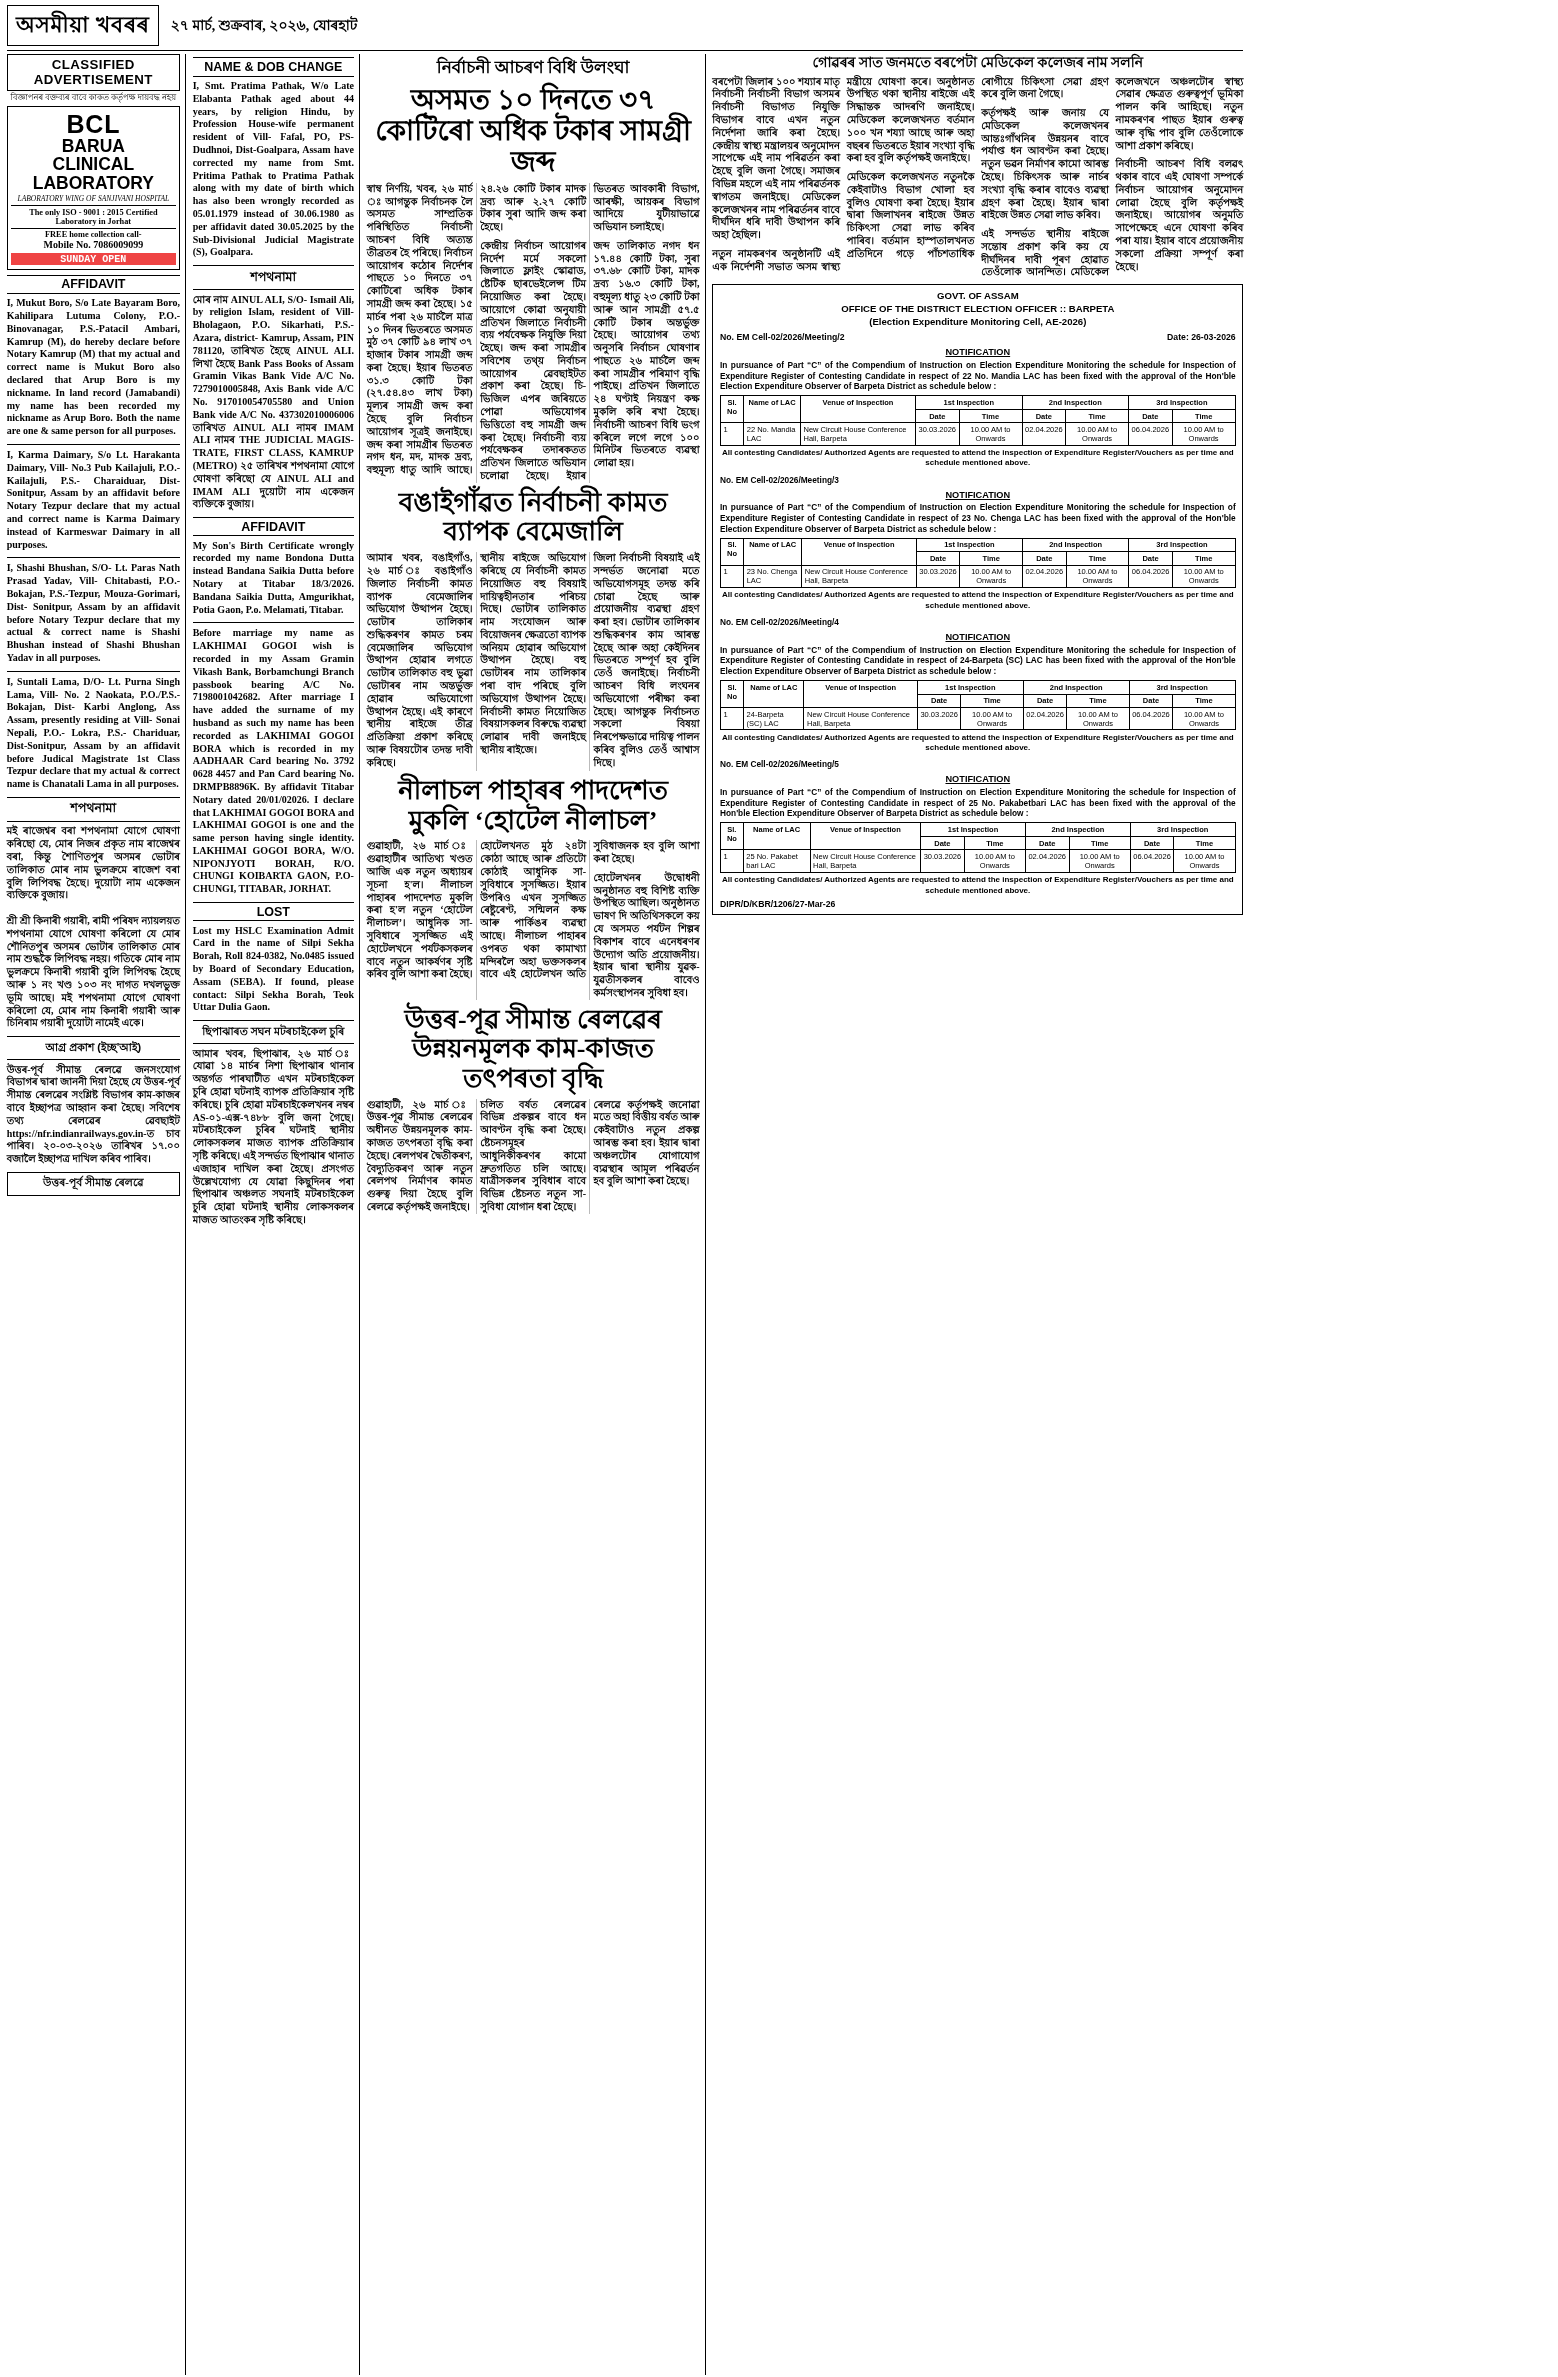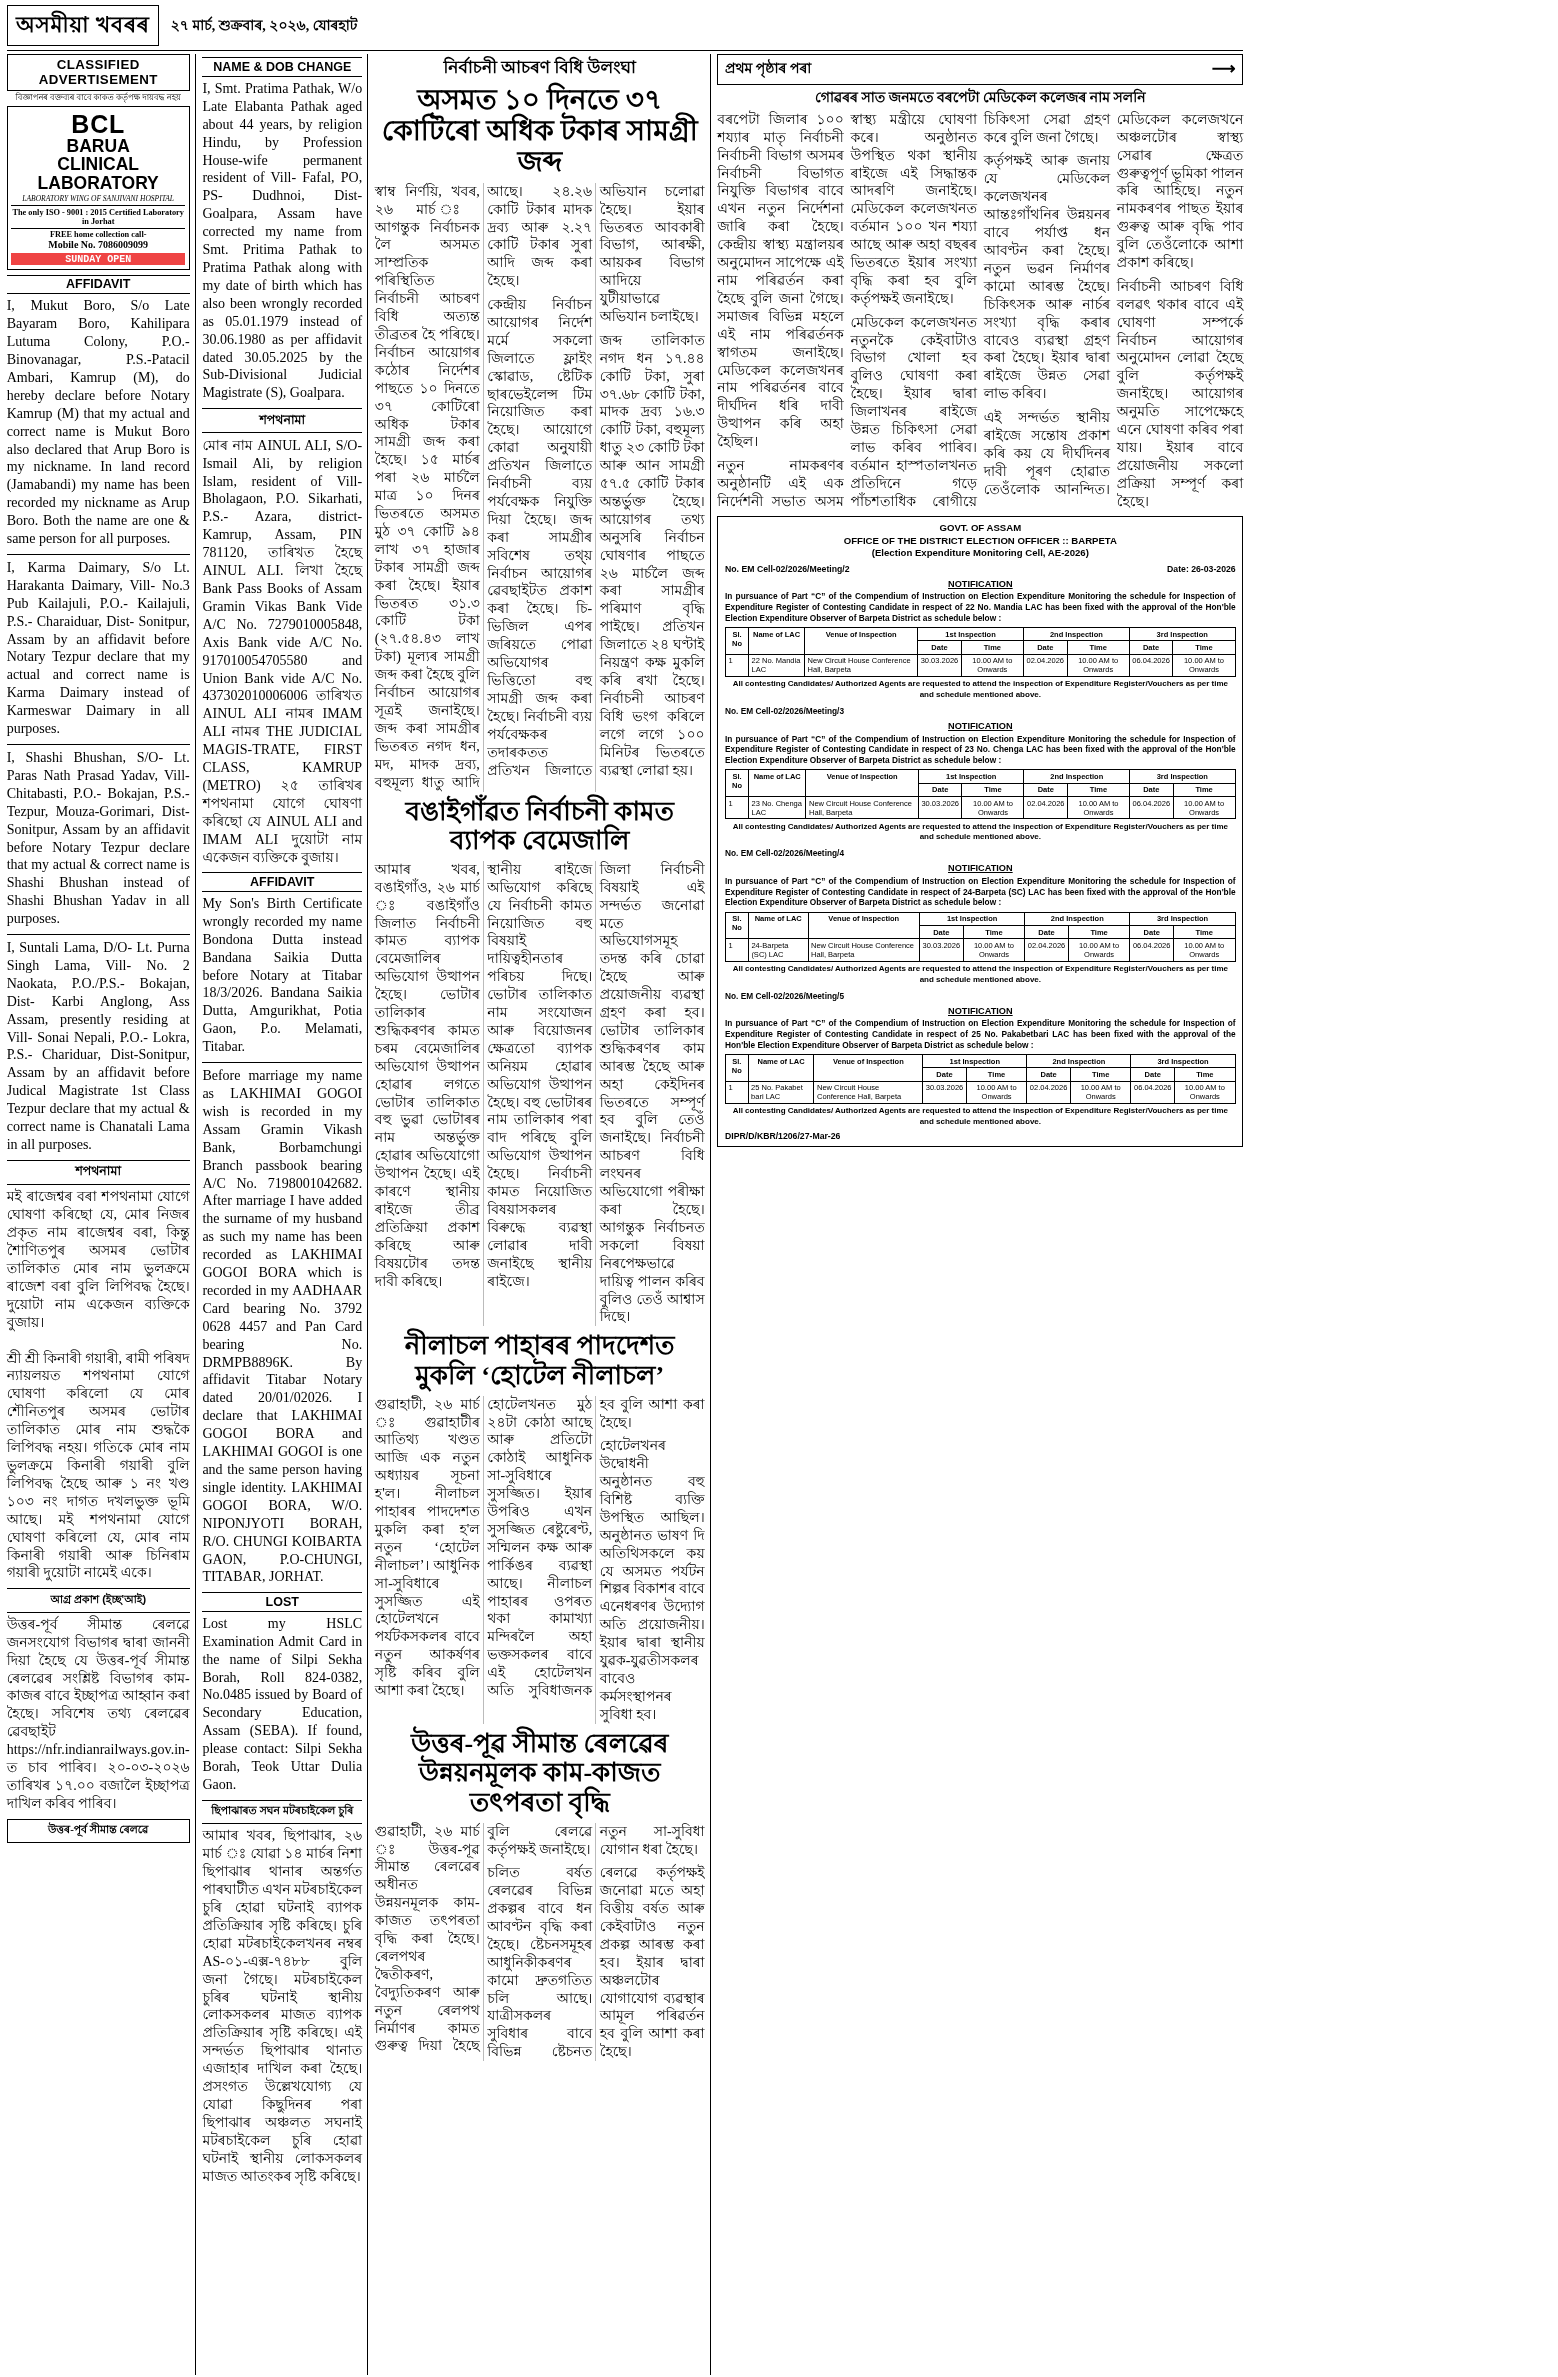--- a/index.html
+++ b/index.html
@@ -32,21 +32,21 @@
   .bcl-sub{font-size:7.5px;font-style:italic;margin-top:1.7px;}
   .bcl-iso{font-size:8.3px;font-weight:bold;margin-top:2.5px;border-top:0.8px solid #000;border-bottom:0.8px solid #000;padding:1.7px 0;}
   .bcl-free{font-size:8.3px;font-weight:bold;margin-top:1.7px;}
   .bcl-mobile{font-size:10px;font-weight:bold;}
   .bcl-open{font-size:10px;font-weight:bold;background:#ef4444;color:#fff;margin-top:2.5px;padding:0.8px 0;font-family:Liberation Mono, monospace;}
   .sechead{
     text-align:center;font-family:"Liberation Sans",sans-serif;font-weight:bold;font-size:12.5px;
     border-top:1.7px solid #000;border-bottom:0.8px solid #000;padding:1.7px 0;margin:3.3px 0 3.3px 0;
   }
   .sechead.small{font-size:10.8px;}
-  .para{font-size:14px;line-height:1.28;text-align:justify;margin-bottom:5.8px;}
+  .para{font-size:10px;line-height:1.28;text-align:justify;margin-bottom:5.8px;font-weight:bold;}
   .hr{border:0;border-top:0.8px solid #000;margin:4.2px 0;}
   .bigtitle{
     text-align:center;font-weight:bold;font-size:28px;line-height:1.12;margin:1.7px 0 5px 0;
   }
   .bigtitle2{
     text-align:center;font-weight:bold;font-size:26px;line-height:1.14;margin:5px 0 5px 0;
   }
   .kicker{text-align:center;font-weight:bold;font-size:17px;margin-bottom:1.7px;}
   .cols3{column-count:3;column-gap:7.5px;column-rule:0.8px solid #bbb;font-size:8.3px;line-height:1.3;text-align:justify;}
   .cols4{column-count:4;column-gap:6.7px;font-size:8.3px;line-height:1.3;text-align:justify;}
@@ -164,24 +164,20 @@
 
       <div class="bigtitle2">উত্তৰ-পূৱ সীমান্ত ৰেলৱেৰ উন্নয়নমূলক কাম-কাজত তৎপৰতা বৃদ্ধি</div>
       <div class="cols3">
         <div class="para">গুৱাহাটী, ২৬ মাৰ্চ ঃ উত্তৰ-পূৱ সীমান্ত ৰেলৱেৰ অধীনত উন্নয়নমূলক কাম-কাজত তৎপৰতা বৃদ্ধি কৰা হৈছে। ৰেলপথৰ দ্বৈতীকৰণ, বৈদ্যুতিকৰণ আৰু নতুন ৰেলপথ নিৰ্মাণৰ কামত গুৰুত্ব দিয়া হৈছে বুলি ৰেলৱে কৰ্তৃপক্ষই জনাইছে।</div>
         <div class="para">চলিত বৰ্ষত ৰেলৱেৰ বিভিন্ন প্ৰকল্পৰ বাবে ধন আবণ্টন বৃদ্ধি কৰা হৈছে। ষ্টেচনসমূহৰ আধুনিকীকৰণৰ কামো দ্ৰুতগতিত চলি আছে। যাত্ৰীসকলৰ সুবিধাৰ বাবে বিভিন্ন ষ্টেচনত নতুন সা-সুবিধা যোগান ধৰা হৈছে।</div>
         <div class="para">ৰেলৱে কৰ্তৃপক্ষই জনোৱা মতে অহা বিত্তীয় বৰ্ষত আৰু কেইবাটাও নতুন প্ৰকল্প আৰম্ভ কৰা হব। ইয়াৰ দ্বাৰা অঞ্চলটোৰ যোগাযোগ ব্যৱস্থাৰ আমূল পৰিৱৰ্তন হব বুলি আশা কৰা হৈছে।</div>
       </div>
     </div>
 
     <div class="col c4">
-      <div class="headbar">
-        <span>প্ৰথম পৃষ্ঠাৰ পৰা</span>
-        <span class="arrow">⟶</span>
-      </div>
       <div class="lead">গোৱৰৰ সাত জনমতে বৰপেটা মেডিকেল কলেজৰ নাম সলনি</div>
       <div class="cols4">
         <div class="para">বৰপেটা জিলাৰ ১০০ শয্যাৰ মাতৃ নিৰ্বাচনী নিৰ্বাচনী বিভাগ অসমৰ নিৰ্বাচনী বিভাগত নিযুক্তি বিভাগৰ বাবে এখন নতুন নিৰ্দেশনা জাৰি কৰা হৈছে। কেন্দ্ৰীয় স্বাস্থ্য মন্ত্ৰালয়ৰ অনুমোদন সাপেক্ষে এই নাম পৰিৱৰ্তন কৰা হৈছে বুলি জনা গৈছে। সমাজৰ বিভিন্ন মহলে এই নাম পৰিৱৰ্তনক স্বাগতম জনাইছে। মেডিকেল কলেজখনৰ নাম পৰিৱৰ্তনৰ বাবে দীৰ্ঘদিন ধৰি দাবী উত্থাপন কৰি অহা হৈছিল।</div>
         <div class="para">নতুন নামকৰণৰ অনুষ্ঠানটি এই এক নিৰ্দেশনী সভাত অসম স্বাস্থ্য মন্ত্ৰীয়ে ঘোষণা কৰে। অনুষ্ঠানত উপস্থিত থকা স্থানীয় ৰাইজে এই সিদ্ধান্তক আদৰণি জনাইছে। মেডিকেল কলেজখনত বৰ্তমান ১০০ খন শয্যা আছে আৰু অহা বছৰৰ ভিতৰতে ইয়াৰ সংখ্যা বৃদ্ধি কৰা হব বুলি কৰ্তৃপক্ষই জনাইছে।</div>
         <div class="para">মেডিকেল কলেজখনত নতুনকৈ কেইবাটাও বিভাগ খোলা হব বুলিও ঘোষণা কৰা হৈছে। ইয়াৰ দ্বাৰা জিলাখনৰ ৰাইজে উন্নত চিকিৎসা সেৱা লাভ কৰিব পাৰিব। বৰ্তমান হাস্পতালখনত প্ৰতিদিনে গড়ে পাঁচশতাধিক ৰোগীয়ে চিকিৎসা সেৱা গ্ৰহণ কৰে বুলি জনা গৈছে।</div>
         <div class="para">কৰ্তৃপক্ষই আৰু জনায় যে মেডিকেল কলেজখনৰ আন্তঃগাঁথনিৰ উন্নয়নৰ বাবে পৰ্যাপ্ত ধন আবণ্টন কৰা হৈছে। নতুন ভৱন নিৰ্মাণৰ কামো আৰম্ভ হৈছে। চিকিৎসক আৰু নাৰ্চৰ সংখ্যা বৃদ্ধি কৰাৰ বাবেও ব্যৱস্থা গ্ৰহণ কৰা হৈছে। ইয়াৰ দ্বাৰা ৰাইজে উন্নত সেৱা লাভ কৰিব।</div>
         <div class="para">এই সন্দৰ্ভত স্থানীয় ৰাইজে সন্তোষ প্ৰকাশ কৰি কয় যে দীৰ্ঘদিনৰ দাবী পূৰণ হোৱাত তেওঁলোক আনন্দিত। মেডিকেল কলেজখনে অঞ্চলটোৰ স্বাস্থ্য সেৱাৰ ক্ষেত্ৰত গুৰুত্বপূৰ্ণ ভূমিকা পালন কৰি আহিছে। নতুন নামকৰণৰ পাছত ইয়াৰ গুৰুত্ব আৰু বৃদ্ধি পাব বুলি তেওঁলোকে আশা প্ৰকাশ কৰিছে।</div>
         <div class="para">নিৰ্বাচনী আচৰণ বিধি বলৱৎ থকাৰ বাবে এই ঘোষণা সম্পৰ্কে নিৰ্বাচন আয়োগৰ অনুমোদন লোৱা হৈছে বুলি কৰ্তৃপক্ষই জনাইছে। আয়োগৰ অনুমতি সাপেক্ষেহে এনে ঘোষণা কৰিব পৰা যায়। ইয়াৰ বাবে প্ৰয়োজনীয় সকলো প্ৰক্ৰিয়া সম্পূৰ্ণ কৰা হৈছে।</div>
       </div>
 

